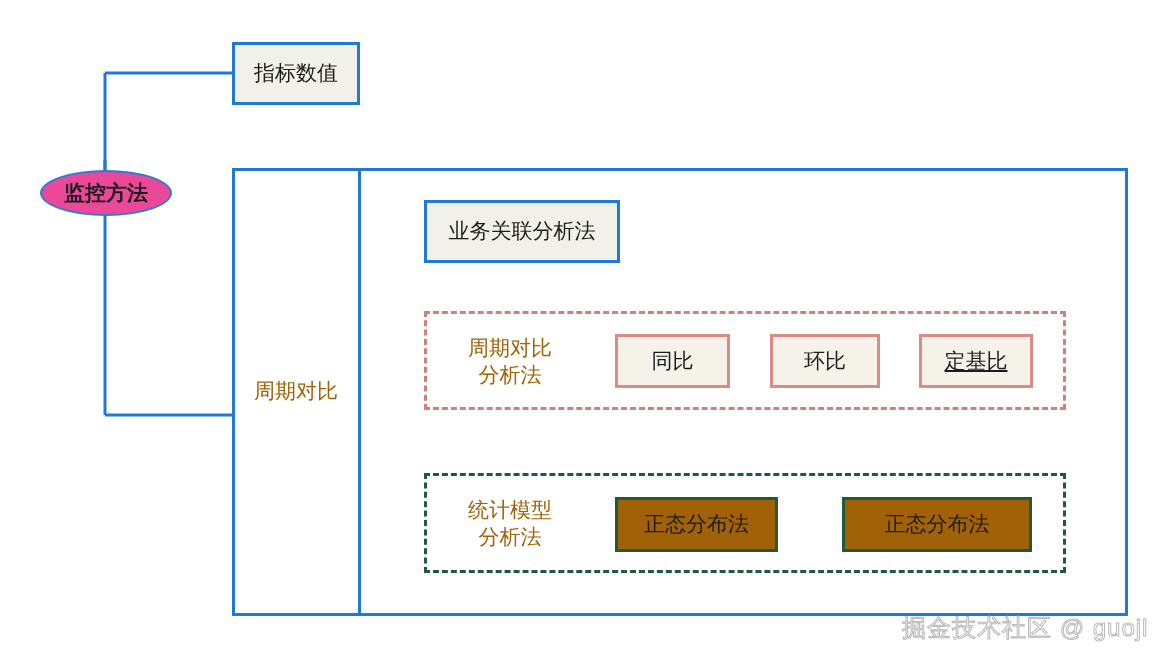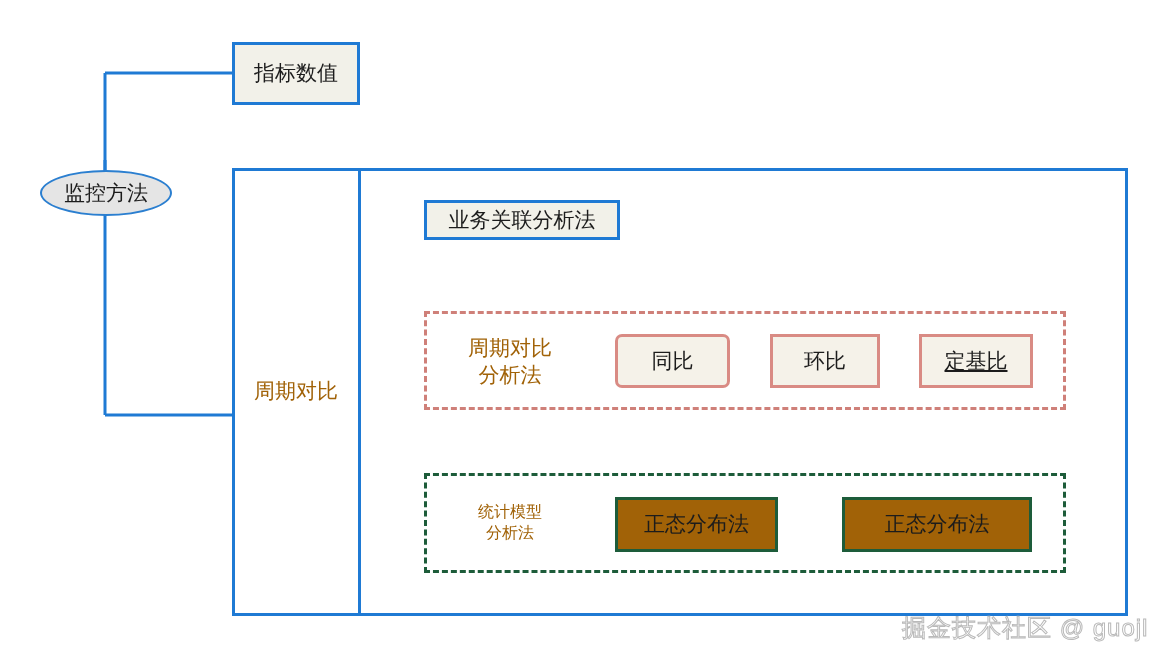--- a/index.html
+++ b/index.html
@@ -69,28 +69,29 @@
     white-space: pre-line;
     line-height: 1.3;
     display: flex;
     align-items: center;
     justify-content: center;
   }
   
   .ellipse {
     position: absolute;
     box-sizing: border-box;
-    background: #e5e5e5;
+    background: #ec4899;
     border: 2px solid #2b7fd0;
     border-radius: 50%;
     display: flex;
     align-items: center;
     justify-content: center;
     color: #1c1c1c;
     text-align: center;
+    font-weight: bold;
   }
   
   .frame-blue {
     position: absolute;
     box-sizing: border-box;
     border: 3px solid #1f7ad4;
     background: transparent;
   }
   .divider-v {
     position: absolute;
@@ -133,46 +134,46 @@
   </div>
 
   <div class="frame-blue" style="left:232px; top:168px; width:896px; height:448px;"></div>
 
   <div class="divider-v" style="left:358px; top:168px; width:3px; height:448px;"></div>
 
   <div class="label" style="left:234px; top:365px; width:124px; height:52px; font-size:21px;">
     <span>周期对比</span>
   </div>
 
-  <div class="node box-blue" style="left:424px; top:200px; width:196px; height:40px; font-size:21px;">
+  <div class="node box-blue" style="left:424px; top:200px; width:196px; height:63px; font-size:21px;">
     <span>业务关联分析法</span>
   </div>
 
   <div class="group group-red" style="left:424px; top:311px; width:642px; height:99px;"></div>
 
   <div class="label" style="left:434px; top:332px; width:152px; height:58px; font-size:21px;">
     <span>周期对比
 分析法</span>
   </div>
 
-  <div class="node box-red" style="left:615px; top:334px; width:115px; height:54px; font-size:21px;border-radius:7px;">
+  <div class="node box-red" style="left:615px; top:334px; width:115px; height:54px; font-size:21px;">
     <span>同比</span>
   </div>
 
   <div class="node box-red" style="left:770px; top:334px; width:110px; height:54px; font-size:21px;text-align:center;">
     <span>环比</span>
   </div>
 
   <div class="node box-red" style="left:919px; top:334px; width:114px; height:54px; font-size:21px;text-decoration:underline;">
     <span>定基比</span>
   </div>
 
   <div class="group group-green" style="left:424px; top:473px; width:642px; height:100px;"></div>
 
-  <div class="label" style="left:434px; top:494px; width:152px; height:58px; font-size:16px;text-align:center;">
+  <div class="label" style="left:434px; top:494px; width:152px; height:58px; font-size:21px;text-align:center;">
     <span>统计模型
 分析法</span>
   </div>
 
   <div class="node box-green" style="left:615px; top:497px; width:163px; height:55px; font-size:21px;">
     <span>正态分布法</span>
   </div>
 
   <div class="node box-green" style="left:842px; top:497px; width:190px; height:55px; font-size:21px;">
     <span>正态分布法</span>

